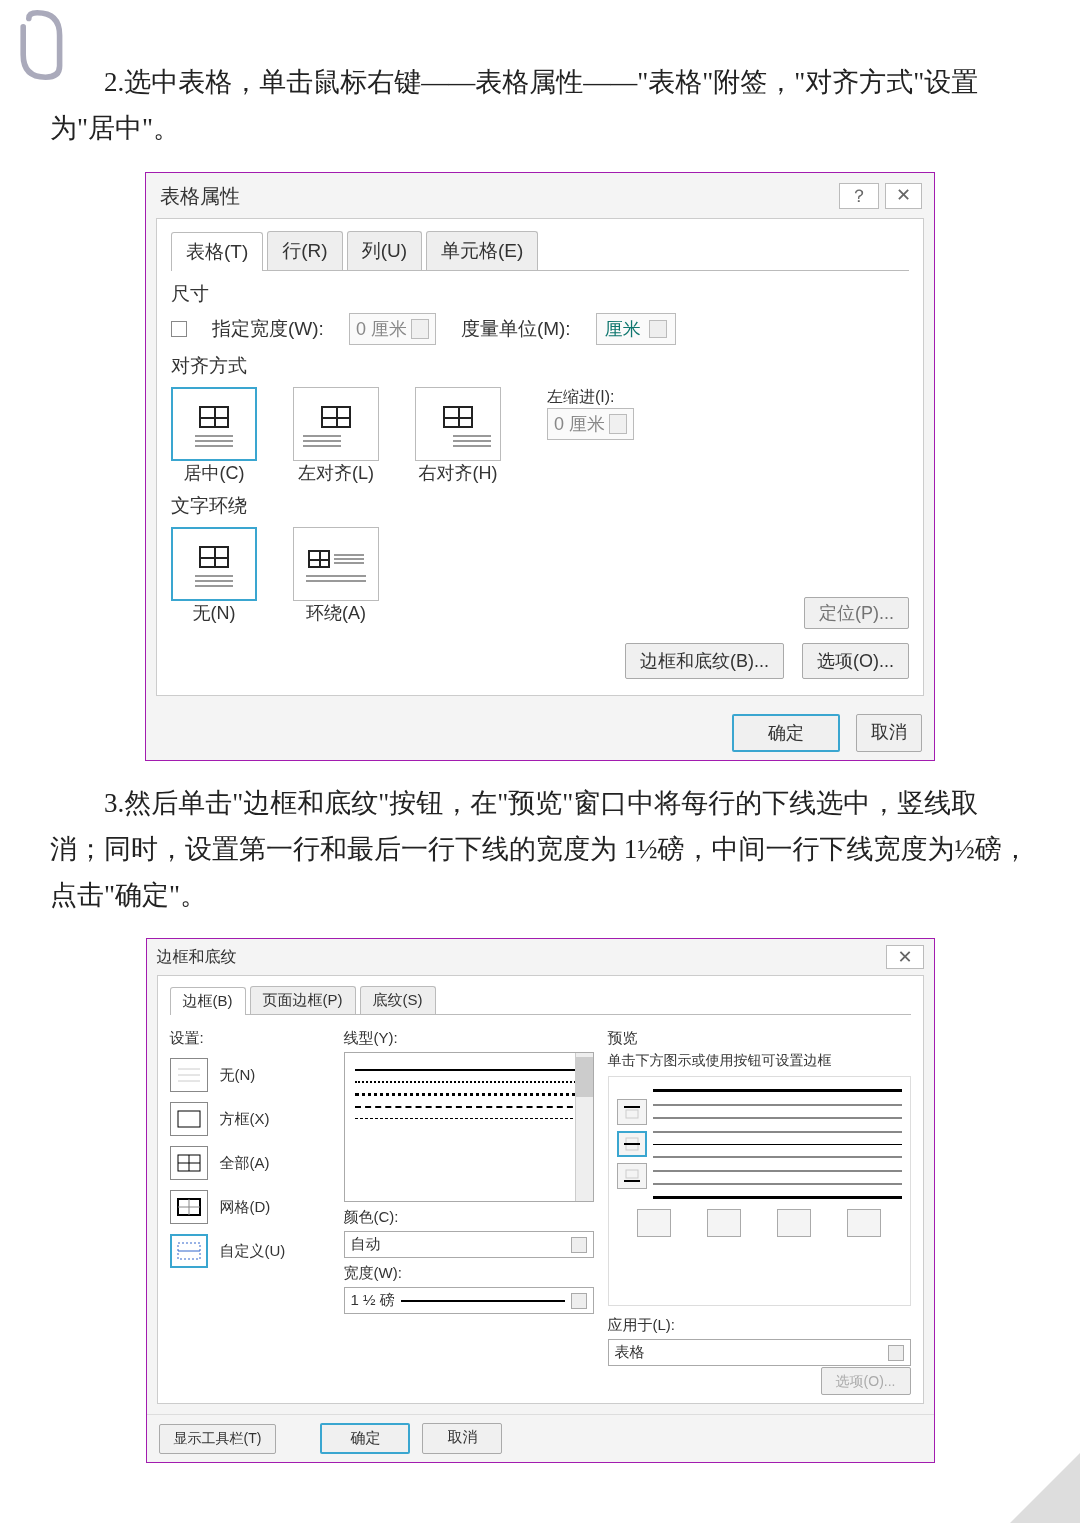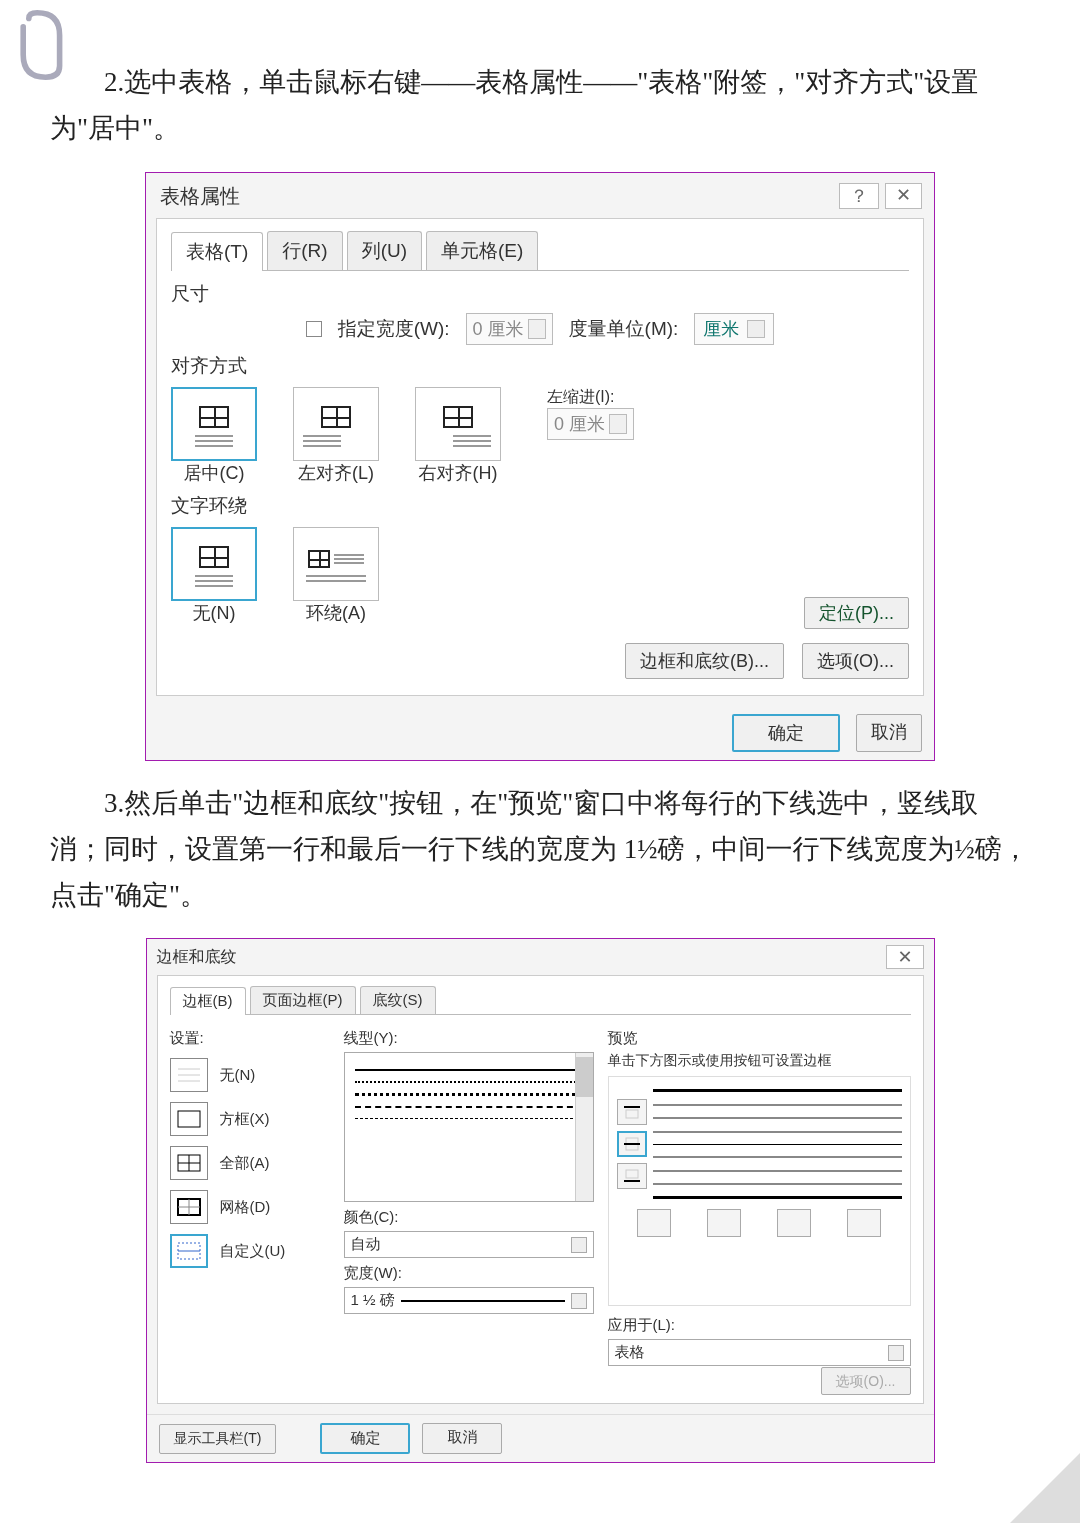--- a/index.html
+++ b/index.html
@@ -36,21 +36,21 @@
   }
   .dlg1 { width: 790px; }
   .dlg-title { font-size: 20px; padding: 10px 12px 8px 14px; display:flex; justify-content:space-between; align-items:center;}
   .dlg-top-buttons { display:flex; gap:6px; }
   .tbtn { border:1px solid #bbb; background:#fff; padding:0 10px; font-size:18px; color:#666;}
   .dlg-body { background:#fff; margin:0 10px 10px 10px; border:1px solid #ccc; padding:12px 14px 16px 14px;}
   .tabs { display:flex; gap:0; border-bottom:1px solid #bbb; margin-bottom:10px;}
   .tab { padding:6px 14px; font-size:19px; border:1px solid #bbb; border-bottom:none; background:#eee; margin-right:4px; border-radius:3px 3px 0 0;}
   .tab.active { background:#fff; position:relative; top:1px;}
   .grp-label { font-size:19px; margin:8px 0 6px 0;}
-  .row { display:flex; align-items:center; gap:16px; font-size:19px;justify-content:center;}
+  .row { display:flex; align-items:center; gap:25px; font-size:19px;}
   .chk { width:16px;height:16px; border:1px solid #888; background:#fff; display:inline-block;}
   .spin { border:1px solid #bbb; background:#fafafa; padding:3px 6px; display:inline-flex; align-items:center; gap:4px; font-size:18px; color:#888;}
   .spinbtn { width:18px; height:20px; border:1px solid #bbb; background:#f0f0f0; display:inline-block;}
   .combo { border:1px solid #bbb; background:#fafafa; padding:3px 8px; font-size:18px; color:#0f766e; display:inline-flex; align-items:center; gap:8px;}
   .combo .arr { width:18px;height:18px; border:1px solid #bbb; background:#eee;}
   .tiles { display:flex; gap:36px; margin-top:8px; align-items:flex-start;}
   .tile { text-align:center; font-size:18px;}
   .tile-box { width:86px; height:74px; border:1px solid #bbb; background:#fff; display:flex; flex-direction:column; align-items:center; justify-content:center; padding-top:8px;}
   .tile-box.selected { border:2px solid #3aa6d0;}
   .mini-tbl { width:30px; height:22px; border:2px solid #222; position:relative;}
@@ -212,21 +212,21 @@
               </div>
               <div class="bars" style="width:60px;">
                 <div></div>
                 <div></div>
               </div>
             </div>
           <div>环绕(A)</div>
         </div>
         <div style="flex:1;"></div>
         <div style="align-self:flex-end;">
-          <span class="btn" style="color:#14532d;">定位(P)...</span>
+          <span class="btn" style="color:#737373;">定位(P)...</span>
         </div>
       </div>
 
       <div class="bottom-row">
         <span class="btn">边框和底纹(B)...</span>
         <span class="btn">选项(O)...</span>
       </div>
     </div>
     <div class="dlg-btns">
       <span class="btn ok">确定</span>

